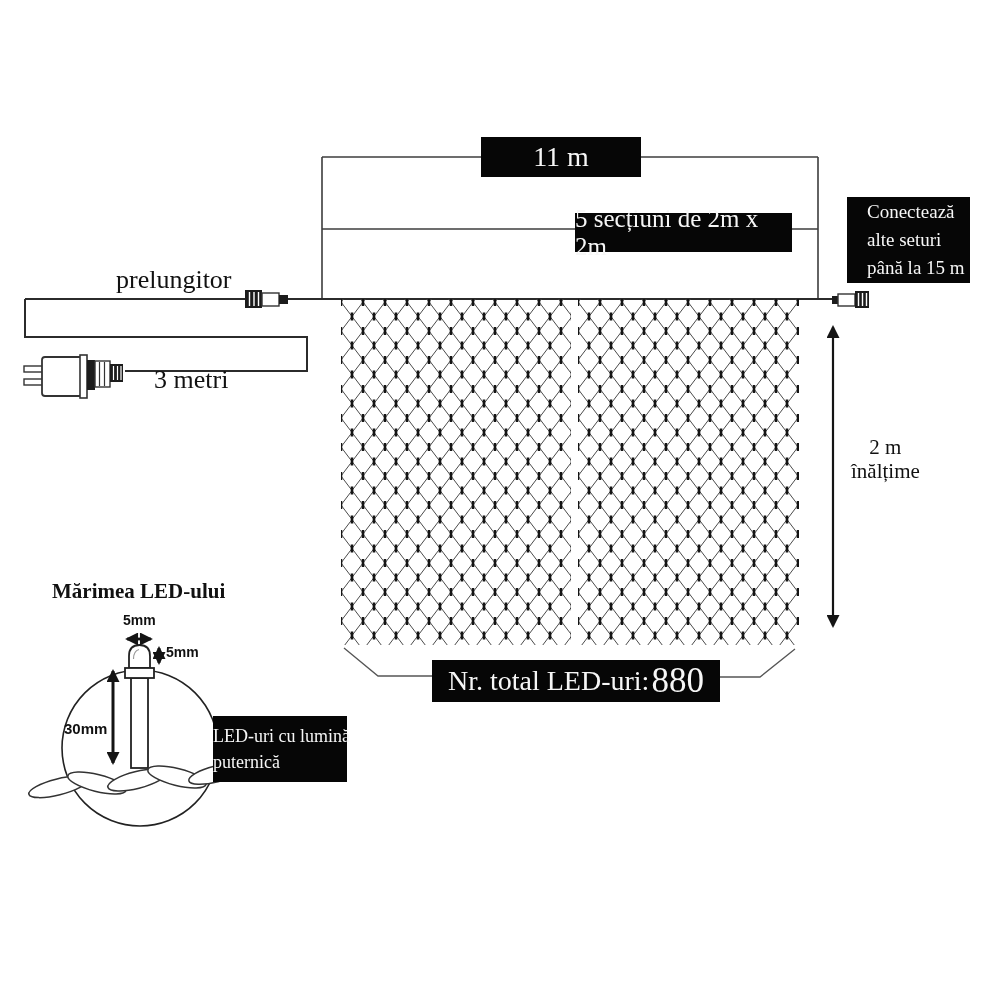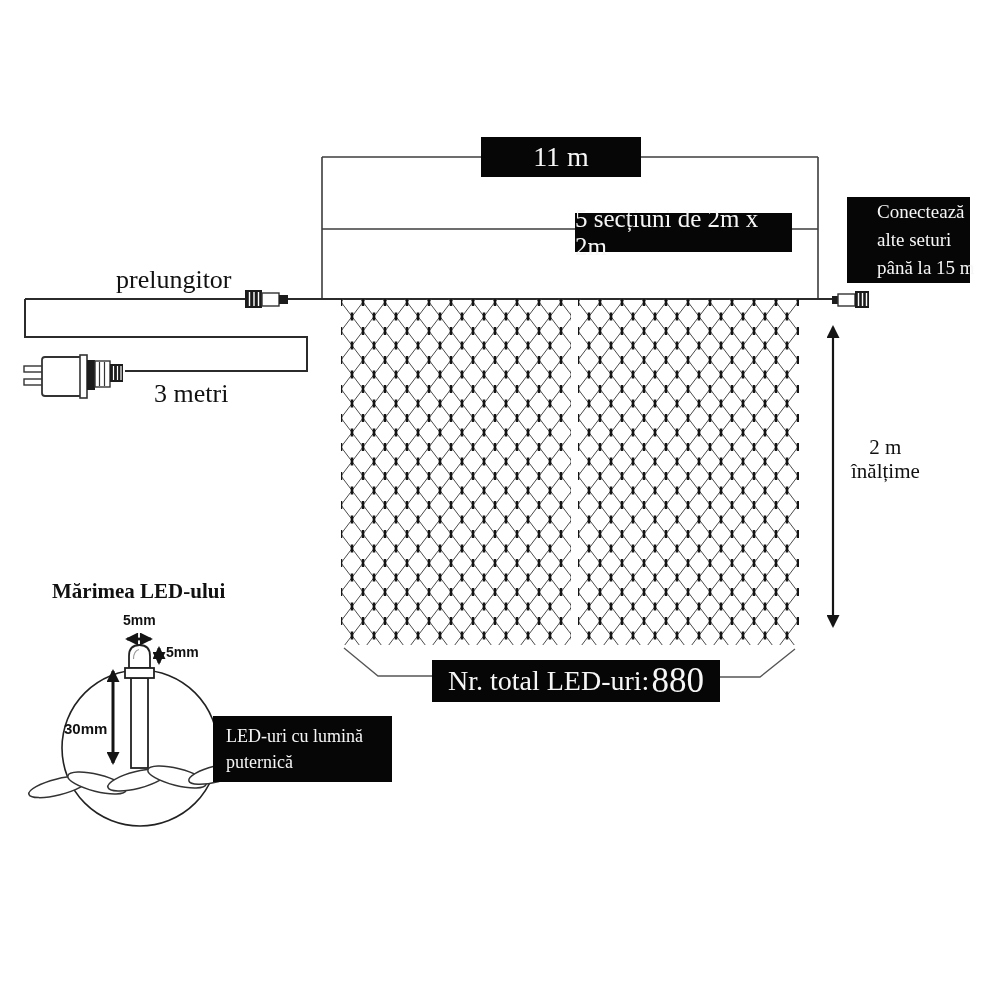--- a/index.html
+++ b/index.html
@@ -29,29 +29,29 @@
     white-space:pre;
     line-height:1.12;
     text-align:center;
   }
   .sans{font-family:"Liberation Sans", sans-serif;font-weight:bold;}
   .b{font-weight:bold;}
   #box-11m{left:481px;top:137px;width:160px;height:40px;font-size:28px;}
   #box-sec1{left:338px;top:213px;width:222px;height:39px;font-size:25px;}
   #box-sec2{left:575px;top:213px;width:217px;height:39px;font-size:25px;}
   #box-connect{left:847px;top:197px;width:123px;height:86px;font-size:19px;
-    justify-content:flex-start;padding-left:30px;white-space:pre;line-height:28px;}
+    justify-content:flex-start;padding-left:20px;white-space:pre;line-height:28px;}
   #box-total{left:432px;top:660px;width:288px;height:42px;
     justify-content:space-between;padding:0 16px;}
   #box-total .tl{font-size:28px;}
   #box-total .tv{font-size:35px;}
-  #box-light{left:213px;top:716px;width:179px;height:66px;font-size:18px;
-    justify-content:flex-start;padding-left:13px;white-space:pre;line-height:26px;}
+  #box-light{left:213px;top:716px;width:134px;height:66px;font-size:18px;
+    justify-content:flex-start;white-space:pre;line-height:26px;}
   #lbl-prelungitor{left:116px;top:265px;font-size:26px;}
-  #lbl-3metri{left:154px;top:379px;font-size:26px;}
+  #lbl-3metri{left:154px;top:365px;font-size:26px;}
   #lbl-height{left:851px;top:435px;font-size:21px;line-height:24px;}
   #lbl-led-title{left:52px;top:556px;font-size:21px;margin-top:24px;}
   #lbl-5mm-top{left:123px;top:613px;font-size:14px;}
   #lbl-5mm-right{left:166px;top:645px;font-size:14px;}
   #lbl-30mm{left:64px;top:721px;font-size:15px;}
   #lbl-disclaimer{left:125px;top:833px;width:875px;font-size:21px;text-align:center;white-space:normal;}
 </style>
 </head>
 <body>
 

